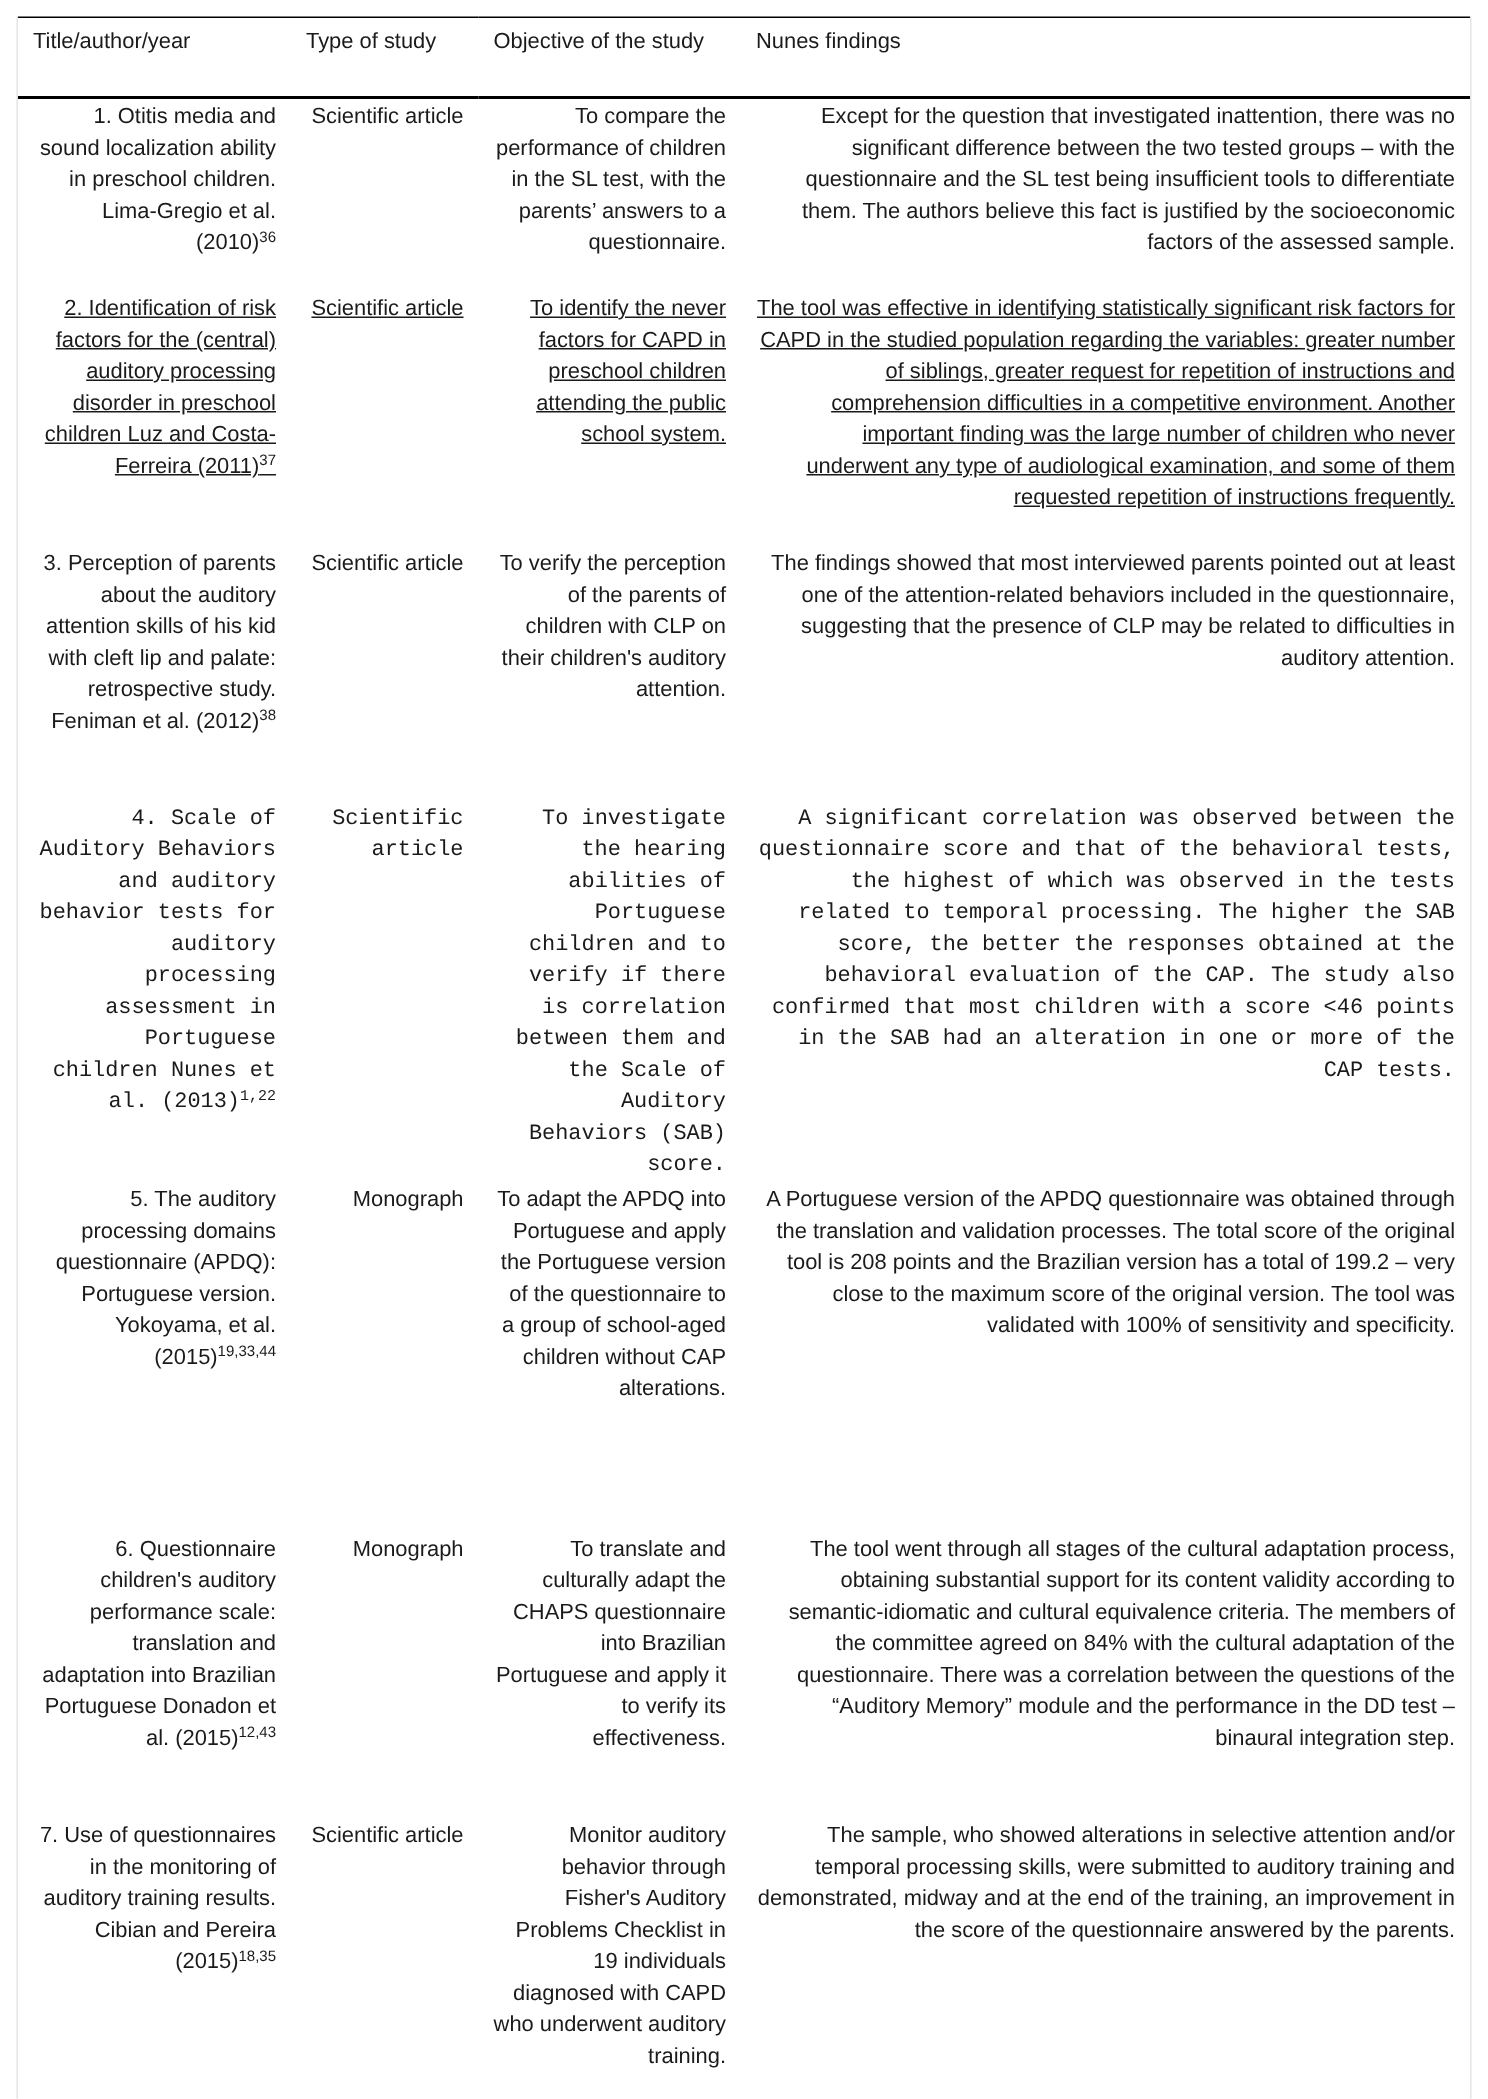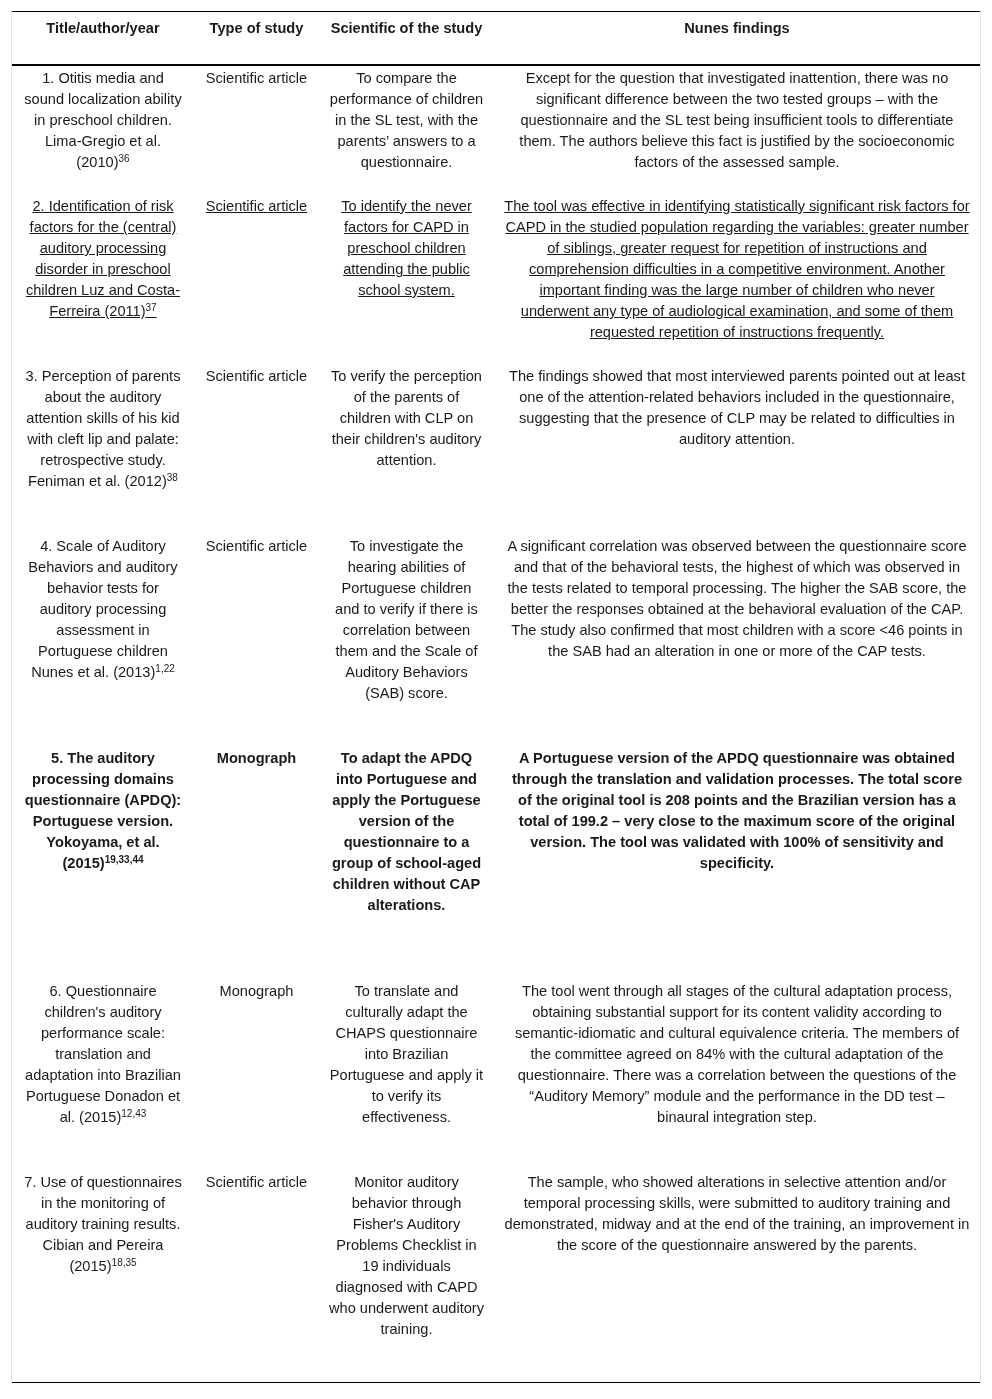--- a/index.html
+++ b/index.html
@@ -31,64 +31,64 @@
       line-height: 21px;
     }
     thead tr {
       border-top: 1px solid #000;
       border-bottom: 2px solid #000;
     }
     tbody tr:last-child {
       border-bottom: 1px solid #000;
     }
     th {
-      font-weight: bold;
-      text-align: center;
+      font-weight: normal;
+      text-align: left;
       vertical-align: top;
       padding: 6px 10px 6px 10px;
       height: 40px;
     }
     td {
       vertical-align: top;
-      text-align: center;
+      text-align: right;
       padding: 2px 10px 0 10px;
     }
     col.c1 { width: 182px; }
     col.c2 { width: 125px; }
     col.c3 { width: 175px; }
     col.c4 { width: auto; }
     sup {
       font-size: 10px;
       line-height: 0;
       vertical-align: 5px;
     }
     tr.r1 td { height: 126px; }
     tr.r2 td { height: 168px; text-decoration: underline; }
     tr.r3 td { height: 168px; }
-    tr.r4 td { height: 210px; }
-    tr.r5 td { height: 231px; font-weight: bold; }
+    tr.r4 td { height: 210px; font-family: Liberation Mono, monospace; }
+    tr.r5 td { height: 231px; }
     tr.r6 td { height: 189px; }
     tr.r7 td { height: 210px; margin-top: 12px; }
   </style>
 </head>
 <body>
 
 <div class="table-wrap">
   <table>
     <colgroup>
       <col class="c1">
         <col class="c2">
         <col class="c3">
         <col class="c4">
     </colgroup>
     <thead>
       <tr>
         <th>Title/author/year</th>
         <th>Type of study</th>
-        <th>Scientific of the study</th>
+        <th>Objective of the study</th>
         <th>Nunes findings</th>
       </tr>
     </thead>
     <tbody>
       <tr class="r1">
         <td><span>1. Otitis media and sound localization ability in preschool children. Lima-Gregio et al. (2010)</span><sup>36</sup></td>
         <td>Scientific article</td>
         <td>To compare the performance of children in the SL test, with the parents’ answers to a questionnaire.</td>
         <td>Except for the question that investigated inattention, there was no significant difference between the two tested groups – with the questionnaire and the SL test being insufficient tools to differentiate them. The authors believe this fact is justified by the socioeconomic factors of the assessed sample.</td>
       </tr>

